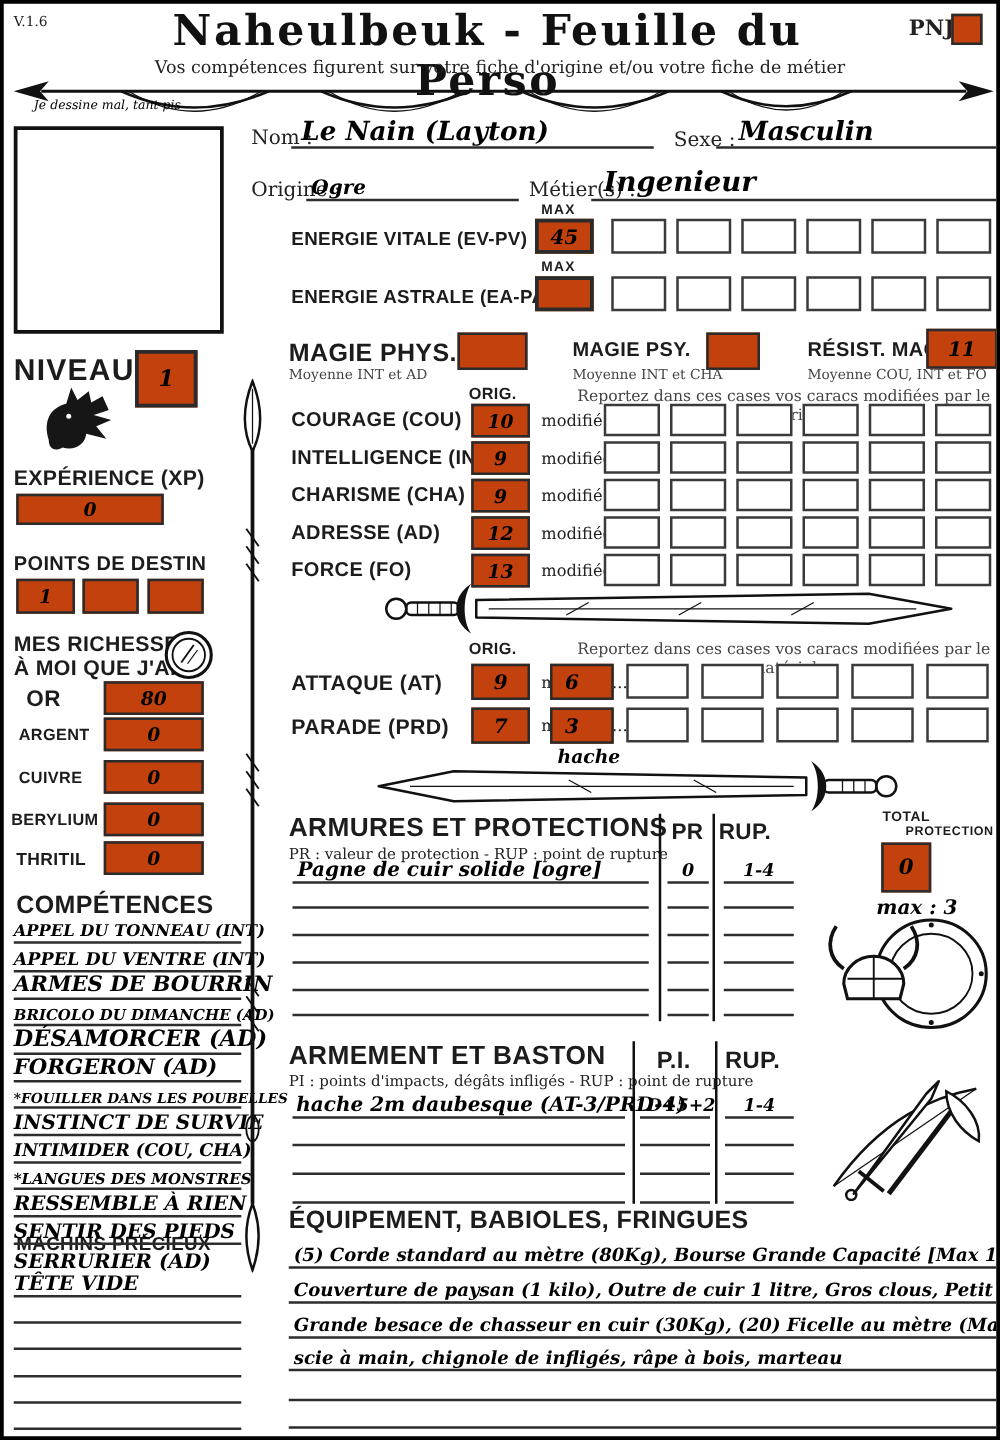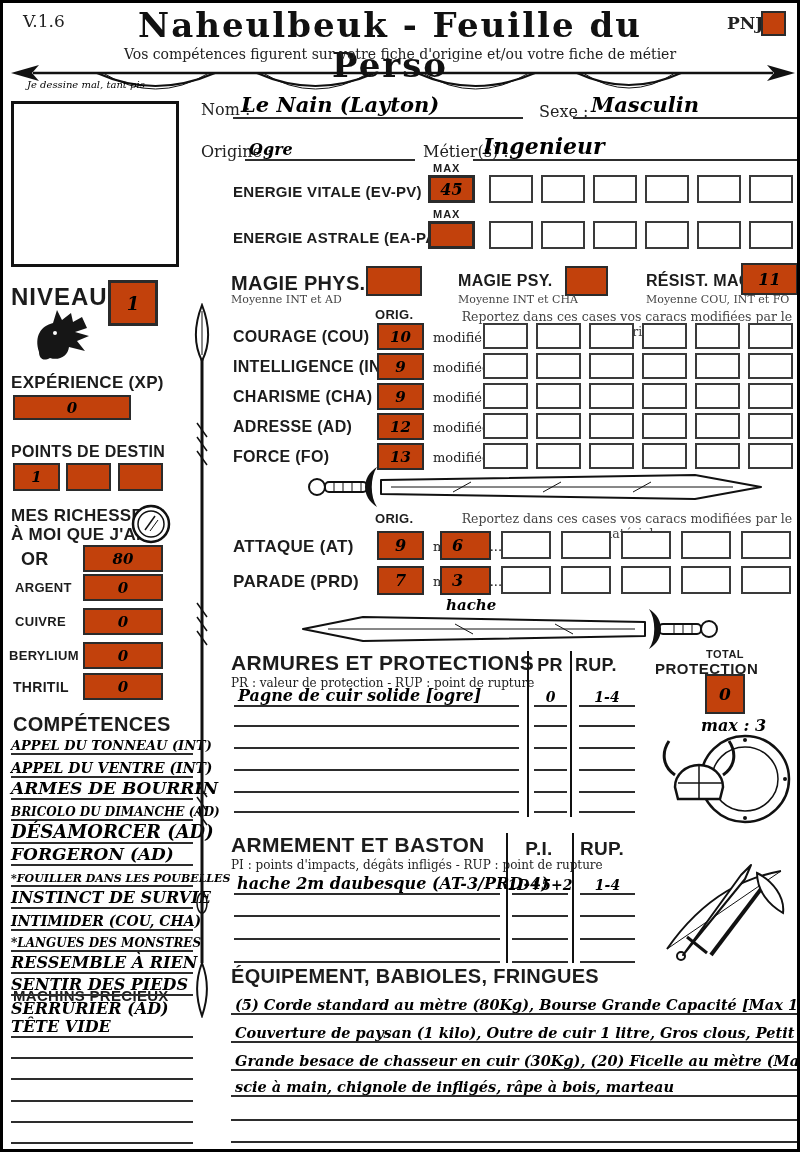--- a/index.html
+++ b/index.html
@@ -19,21 +19,21 @@
   .uline{position:absolute;border-bottom:2px solid #2d2d2d;display:flex;align-items:flex-end;box-sizing:border-box;overflow:visible;white-space:nowrap;}
   .vrule{position:absolute;width:2px;background:#111;}
   .title{font-family:"DejaVu Serif",serif;font-weight:bold;letter-spacing:2px;}
   svg{display:block;}
 </style>
 </head>
 <body>
 
 <div id="page">
 
-  <div class="abs srf" style="left:20px;top:8px;font-size:17px;">V.1.6</div>
+  <div class="abs srf" style="left:8px;top:8px;font-size:11px;">V.1.6</div>
   <div class="abs title" style="left:90px;right:110px;top:2px;font-size:34px;text-align:center;">Naheulbeuk - Feuille du Perso</div>
   <div class="abs srf" style="left:120px;right:120px;top:43px;font-size:14px;text-align:center;">Vos compétences figurent sur votre fiche d'origine et/ou votre fiche de métier</div>
   <div class="abs srf" style="left:724px;top:10px;font-size:17px;font-weight:bold;">PNJ</div>
   <div class="box" style="left:758px;top:8px;width:25px;height:25px;"></div>
 
   <svg class="abs" style="left:4px;top:58px;" width="792" height="34" viewBox="0 0 792 34">
     <line x1="26" y1="12" x2="766" y2="12" stroke="#111" stroke-width="2.5"></line>
     <path d="M4 12 L32 4 L25 12 L32 20 Z" fill="#111"></path>
     <path d="M788 12 L760 4 L767 12 L760 20 Z" fill="#111"></path>
     <path d="M90 12 q58 26 118 0" stroke="#111" stroke-width="2" fill="none"></path>
@@ -237,21 +237,21 @@
   <div class="uline" style="left:531px;top:746px;width:33px;height:22px;"></div>
   <div class="uline" style="left:576px;top:746px;width:56px;height:22px;"></div>
   <div class="uline" style="left:231px;top:768px;width:285px;height:22px;"></div>
   <div class="uline" style="left:531px;top:768px;width:33px;height:22px;"></div>
   <div class="uline" style="left:576px;top:768px;width:56px;height:22px;"></div>
   <div class="uline" style="left:231px;top:788px;width:285px;height:22px;"></div>
   <div class="uline" style="left:531px;top:788px;width:33px;height:22px;"></div>
   <div class="uline" style="left:576px;top:788px;width:56px;height:22px;"></div>
 
   <div class="abs hdr" style="left:652px;top:645px;width:140px;text-align:center;font-size:11px;letter-spacing:.5px;">TOTAL</div>
-  <div class="abs hdr" style="left:652px;top:657px;width:140px;text-align:left;font-size:15px;letter-spacing:.5px;">PROTECTION</div>
+  <div class="abs hdr" style="left:652px;top:657px;width:140px;text-align:right;font-size:10px;letter-spacing:.5px;">PROTECTION</div>
   <div class="box hw" style="left:702px;top:671px;width:40px;height:40px;font-size:17px;">0</div>
   <div class="abs hw" style="left:698px;top:713px;font-size:16px;">max : 3</div>
 
   <svg class="abs" style="left:650px;top:728px;" width="142" height="94" viewBox="0 0 142 94">
     <ellipse cx="92" cy="48" rx="44" ry="43" fill="#fff" stroke="#111" stroke-width="2.5"></ellipse>
     <ellipse cx="92" cy="48" rx="33" ry="32" fill="none" stroke="#111" stroke-width="1.5"></ellipse>
     <circle cx="92" cy="9" r="2" fill="#111"></circle>
       <circle cx="92" cy="87" r="2" fill="#111"></circle>
     <circle cx="52" cy="48" r="2" fill="#111"></circle>
       <circle cx="132" cy="48" r="2" fill="#111"></circle>

